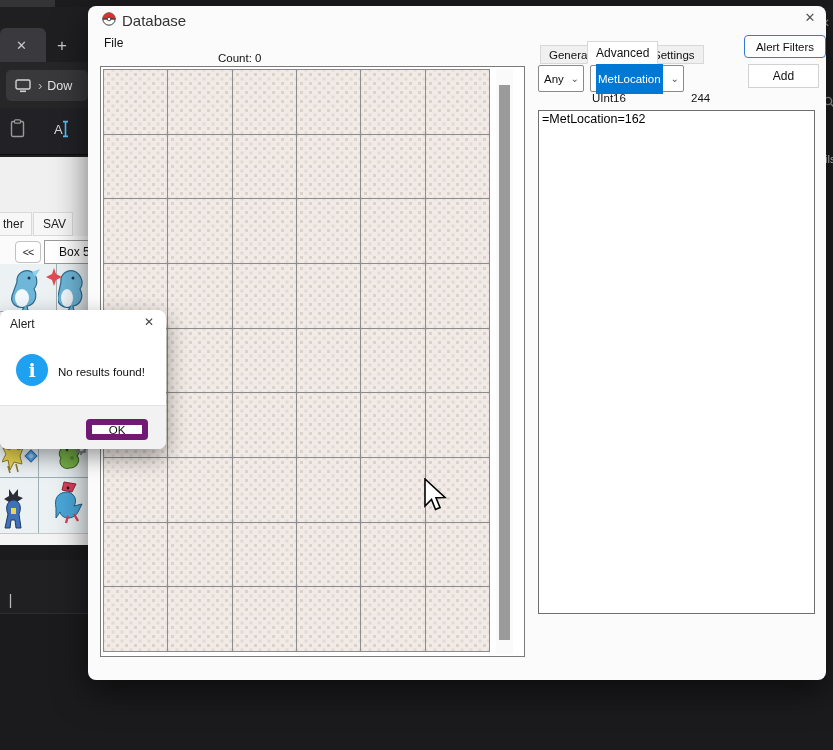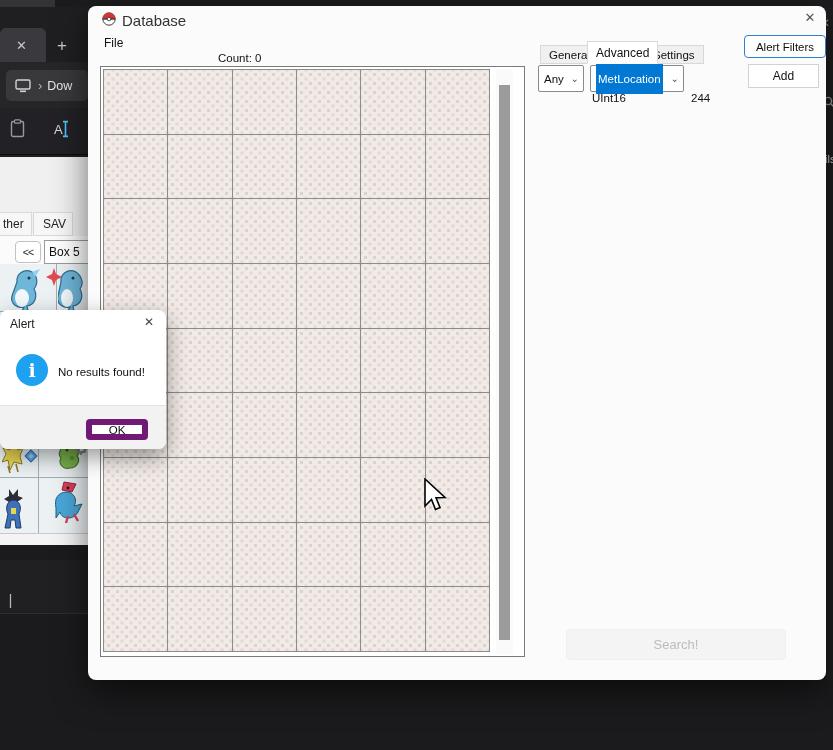--- a/index.html
+++ b/index.html
@@ -25,21 +25,21 @@
   .explorer .crumb-txt { color:#e6e6e6; font-size:12.5px; }
   .explorer .toolbar { left:0; top:108px; width:88px; height:47px; background:#222226; border-bottom:1px solid #0d0d0d; }
 
   
   .pkhex { left:0; top:157px; width:88px; height:388px; background:#f0f0f0; overflow:hidden; }
   .pkhex .tab { position:absolute; top:55px; height:24px; background:#f7f7f7; border:1px solid #d9d9d9; font-size:12px; color:#222; display:flex; align-items:center; padding:0 9px; }
   .pkhex .tab-other { left:-14px; width:46px; padding-left:16px; }
   .pkhex .tab-sav { left:33px; width:40px; }
   .pkhex .ctrl-row { left:0; top:79px; width:88px; height:28px; background:#fbfbfb; }
   .pkhex .prev-btn { left:15px; top:84px; width:26px; height:22px; background:#fff; border:1px solid #c2c2c2; border-radius:4px; font-size:10.5px; display:flex; align-items:center; justify-content:center; letter-spacing:-1px; color:#222; }
-  .pkhex .box-combo { left:44px; top:83px; width:52px; height:24px; background:#fff; border:1px solid #9a9a9a; font-size:12px; display:flex; align-items:center; padding-left:4px; color:#111; }
+  .pkhex .box-combo { left:44px; top:83px; width:52px; height:24px; background:#fff; border:1px solid #9a9a9a; font-size:12px; display:flex; align-items:center; padding-left:14px; color:#111; }
   .pkhex .box-grid { left:0; top:107px; width:88px; height:276px; background:#ecf2f4; }
   .pkhex .gridline { background:#9fafb4; }
   .pkhex .bottom-band { left:0; top:376px; width:88px; height:12px; background:#f4f4f4; border-top:1px solid #c9c9c9; }
 
   
   .lower-dark { left:0; top:545px; width:88px; height:205px; background:#1b1b1d; }
   .lower-dark .band { left:0; top:15px; width:88px; height:54px; background:#202023; border-bottom:1px solid #2e2e31; }
   .lower-dark .text-cursor { left:6px; top:48px; color:#b9b9b9; font-size:15px; font-family:"Liberation Mono",monospace; }
 
   
@@ -318,22 +318,22 @@
   </div>
   <div class="combo combo-prop">
     <span class="sel-text" style="background: rgb(0, 120, 212);">MetLocation</span>
     <span class="chev">⌄</span>
   </div>
   <div class="abs btn-add">Add</div>
 
   <span class="abs lbl-type">UInt16</span>
   <span class="abs lbl-max">244</span>
 
-
-  <div class="abs btn-search">Search!</div>
+  <div class="abs query-box">=MetLocation=162</div>
+
 </div>
 
 <div class="abs alert">
   <span class="abs alert-title">Alert</span>
   <span class="abs alert-close">✕</span>
   <div class="abs alert-icon" style="background: rgb(29, 161, 240);">i</div>
   <span class="abs alert-msg">No results found!</span>
   <div class="abs alert-footer"></div>
   <div class="abs btn-ok">OK</div>
 </div>

